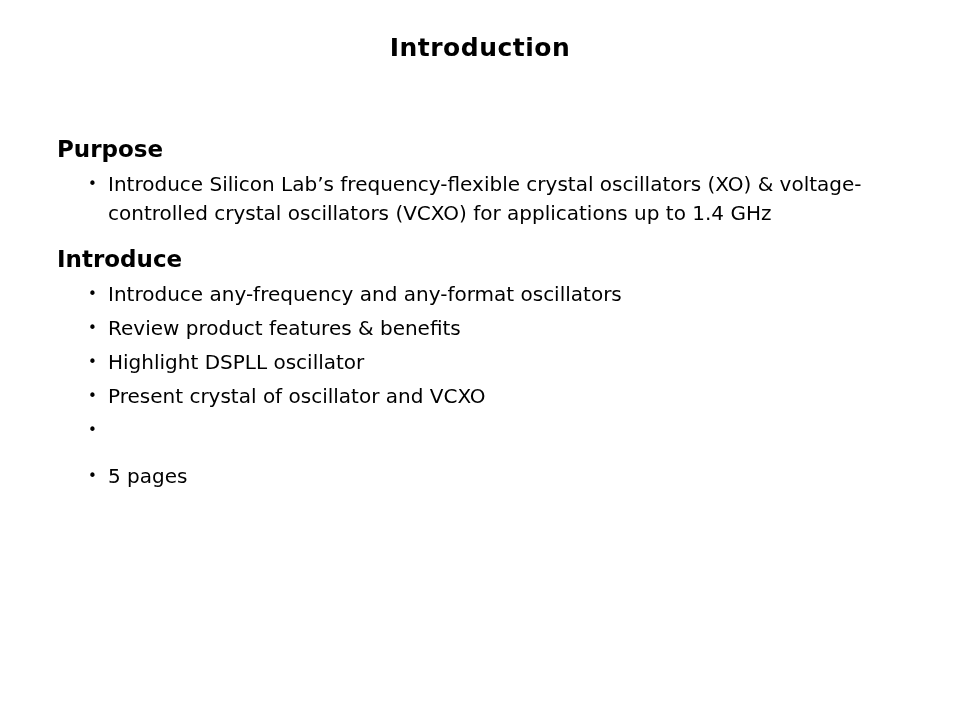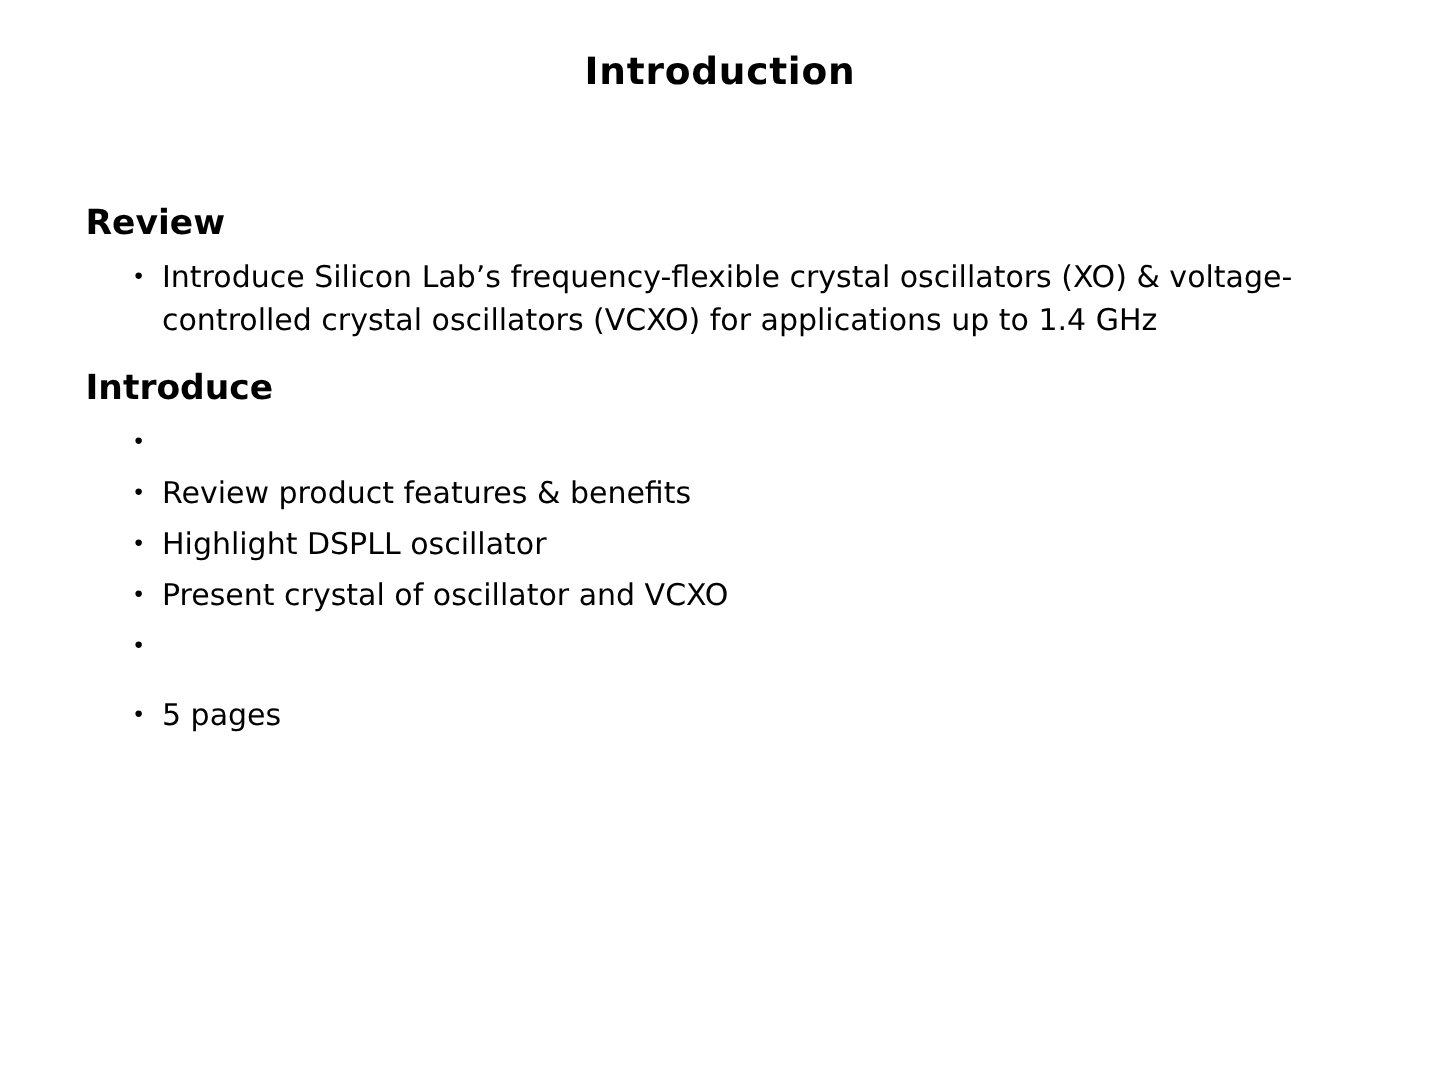--- a/index.html
+++ b/index.html
@@ -66,34 +66,35 @@
 </head>
 <body>
 
 <div class="slide">
 
   <div class="slide-title">Introduction</div>
 
   <div class="content">
 
     <div class="section">
-      <h2 class="section-heading">Review</h2>
+      <h2 class="section-heading">Purpose</h2>
       <ul class="bullets">
         <li class="bullet">
           <span class="dot">•</span>
           <span class="text">Introduce Silicon Lab’s frequency-flexible crystal oscillators (XO) &amp; voltage-controlled crystal oscillators (VCXO) for applications up to 1.4 GHz</span>
         </li>
       </ul>
     </div>
 
     <div class="section">
       <h2 class="section-heading">Introduce</h2>
       <ul class="bullets">
         <li class="bullet">
           <span class="dot">•</span>
+          <span class="text">Introduce any-frequency and any-format oscillators</span>
         </li>
         <li class="bullet">
           <span class="dot">•</span>
           <span class="text">Review product features &amp; benefits</span>
         </li>
         <li class="bullet">
           <span class="dot">•</span>
           <span class="text">Highlight DSPLL oscillator</span>
         </li>
         <li class="bullet">

